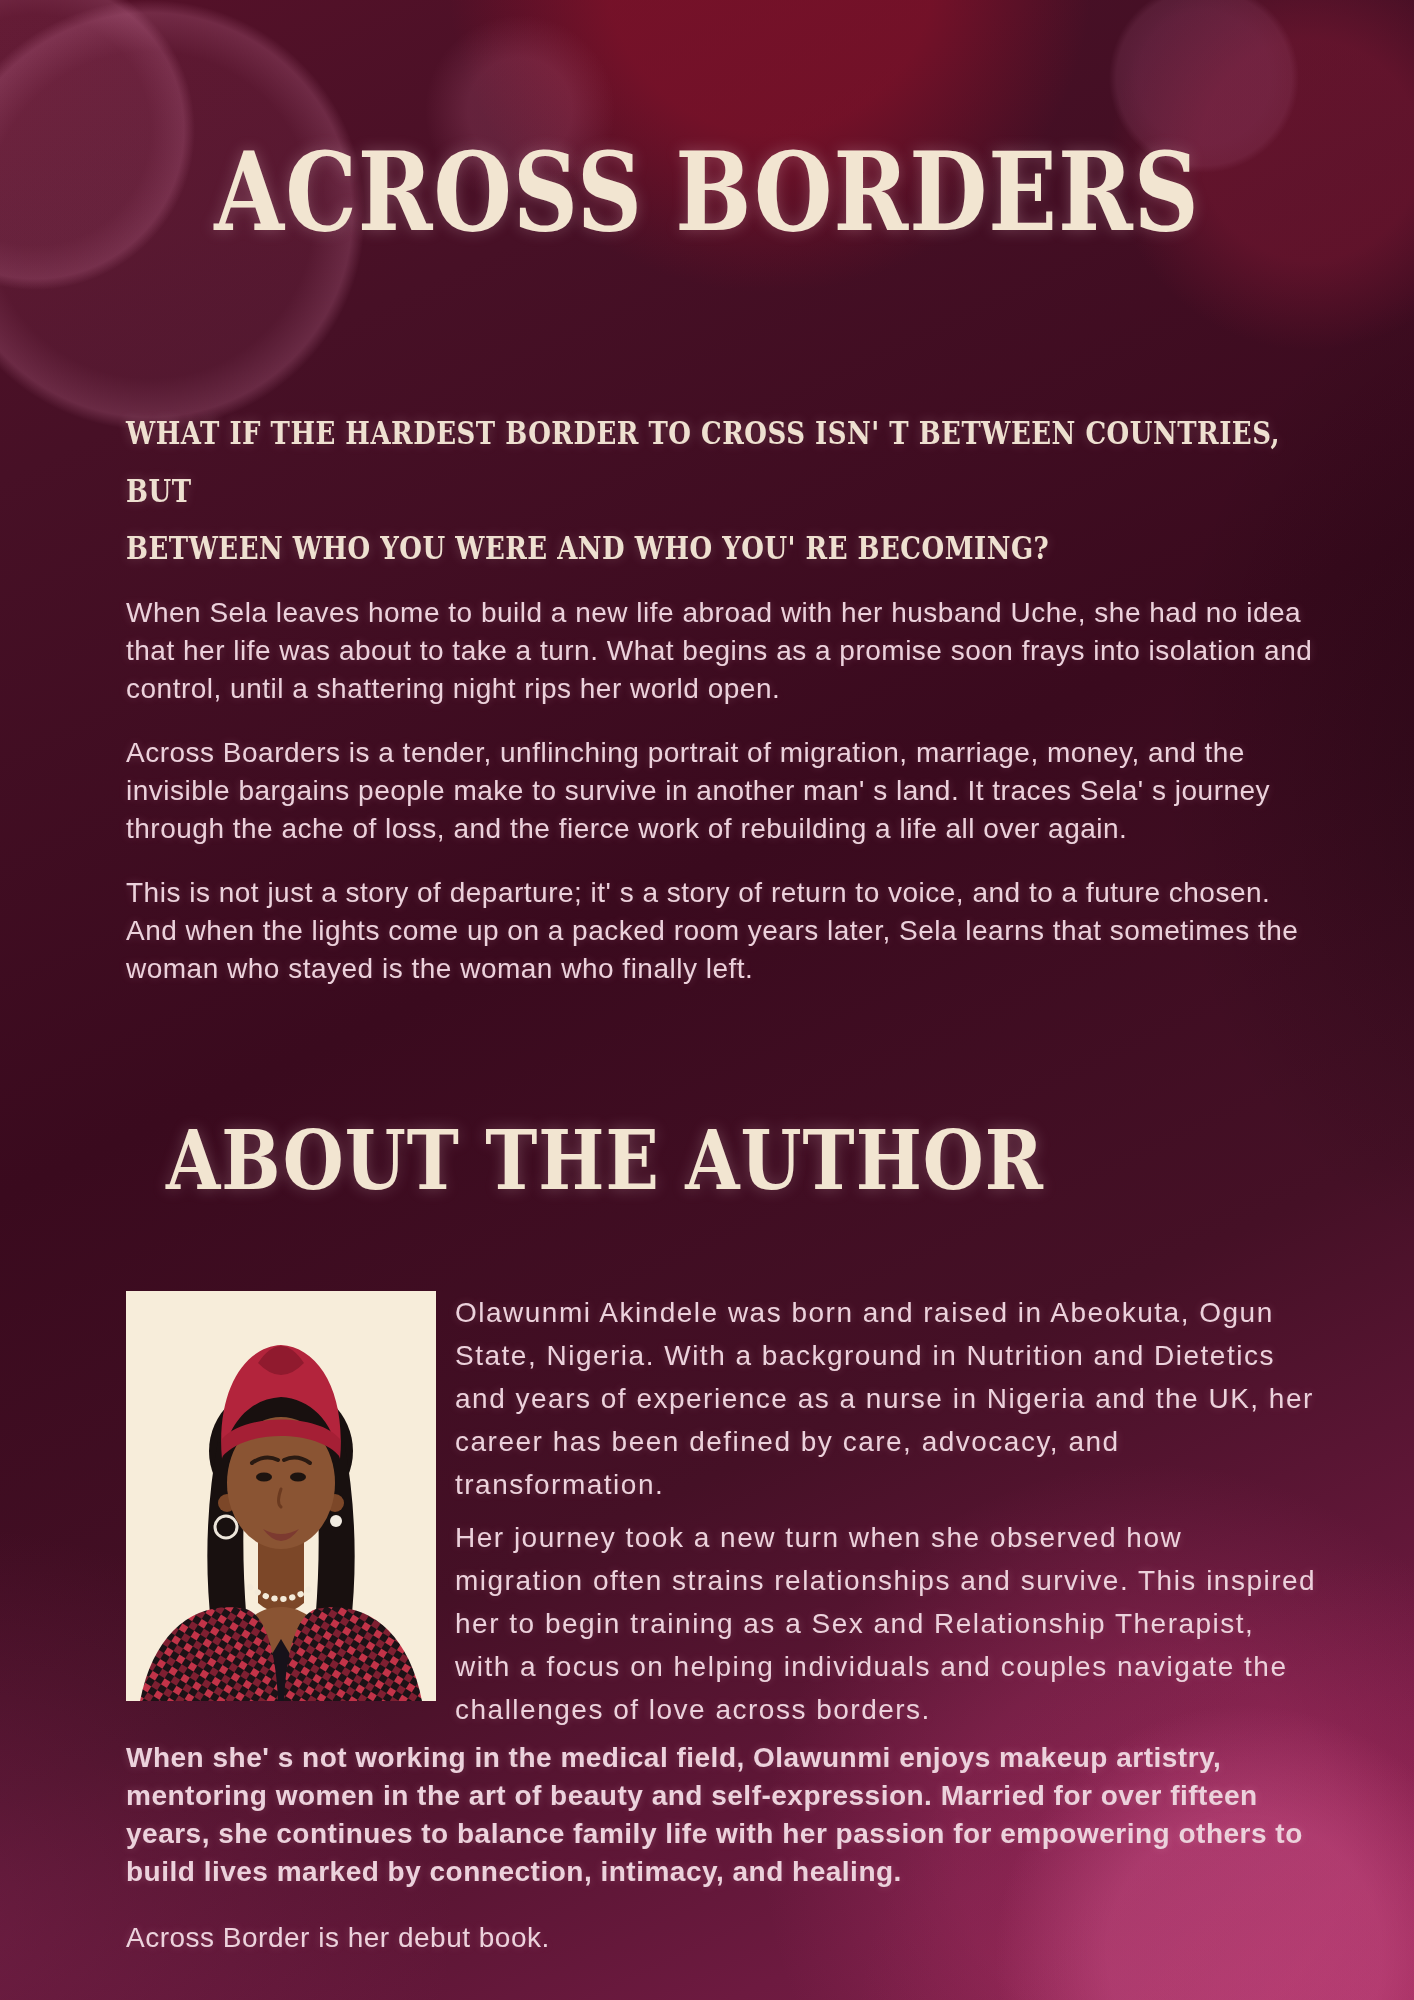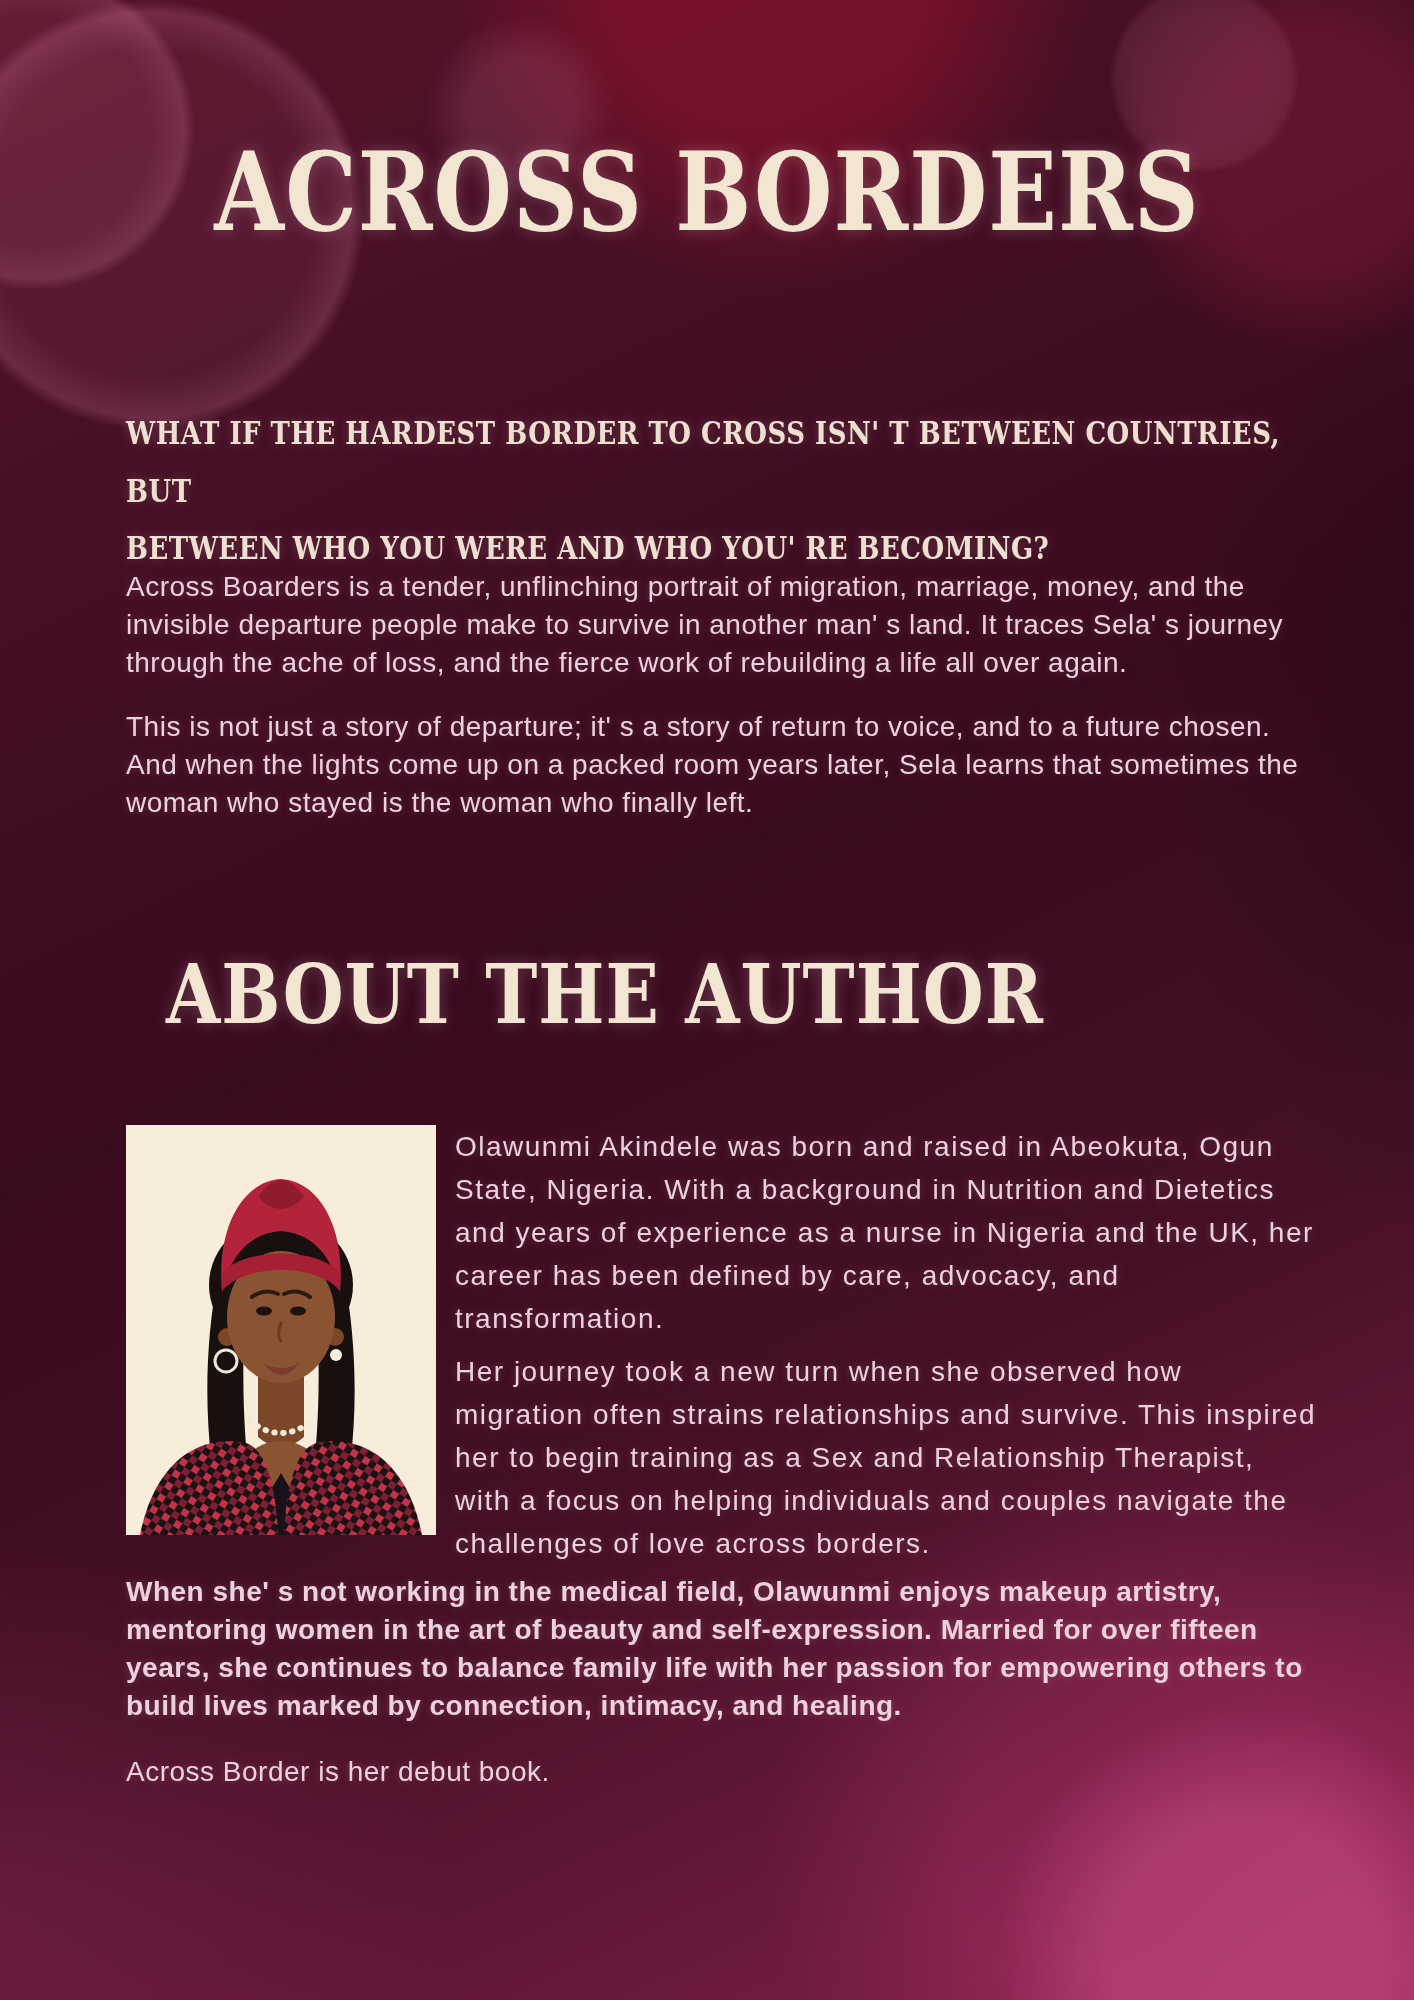--- a/index.html
+++ b/index.html
@@ -97,21 +97,22 @@
 
 <div class="page">
   <h1 class="display-heading">ACROSS BORDERS</h1>
 
   <div class="content">
     <div class="hook">
       <div>WHAT IF THE HARDEST BORDER TO CROSS ISN' T BETWEEN COUNTRIES, BUT</div>
       <div>BETWEEN WHO YOU WERE AND WHO YOU' RE BECOMING?</div>
     </div>
 
-    <p class="body-text">Across Boarders is a tender, unflinching portrait of migration, marriage, money, and the invisible departure people make to survive in another man' s land. It traces Sela' s journey through the ache of loss, and the fierce work of rebuilding a life all over again.</p>
+    <p class="body-text first">When Sela leaves home to build a new life abroad with her husband Uche, she had no idea that her life was about to take a turn. What begins as a promise soon frays into isolation and control, until a shattering night rips her world open.</p>
+    <p class="body-text">Across Boarders is a tender, unflinching portrait of migration, marriage, money, and the invisible bargains people make to survive in another man' s land. It traces Sela' s journey through the ache of loss, and the fierce work of rebuilding a life all over again.</p>
     <p class="body-text">This is not just a story of departure; it' s a story of return to voice, and to a future chosen. And when the lights come up on a packed room years later, Sela learns that sometimes the woman who stayed is the woman who finally left.</p>
 
     <h2 class="display-heading">ABOUT THE AUTHOR</h2>
 
     <div class="author-row">
       <svg class="author-photo" viewBox="0 0 310 410" aria-hidden="true">
         <defs>
           <pattern id="tweed" width="14" height="14" patternUnits="userSpaceOnUse" patternTransform="rotate(32)">
             <rect width="14" height="14" fill="#1c1216"></rect>
             <rect width="7" height="7" fill="#c23348"></rect>

